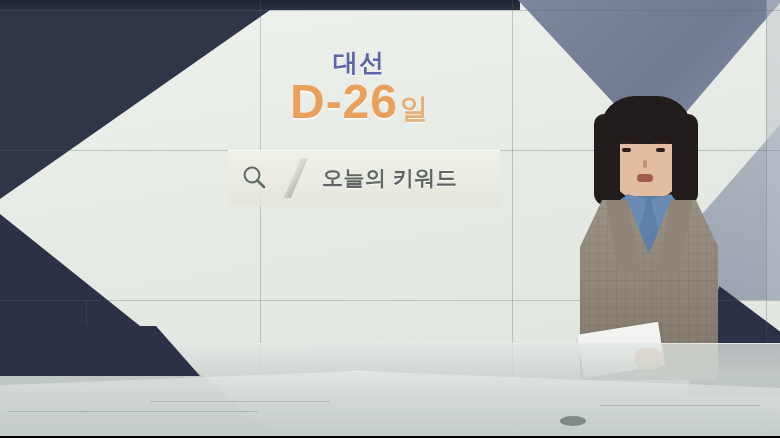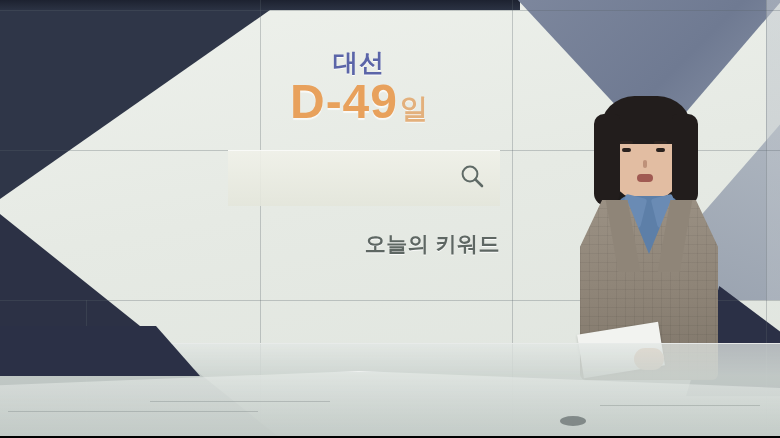--- a/index.html
+++ b/index.html
@@ -137,25 +137,24 @@
     color:#e8a15c;font-weight:800;font-size:48px;letter-spacing:1px;
     text-shadow:0 2px 1px rgba(255,255,255,.7);
   }
   .gfx-dday .unit{
     color:#e3b07c;font-weight:800;font-size:28px;margin-left:2px;
     text-shadow:0 1px 0 rgba(255,255,255,.7);
   }
 
   .menu{position:absolute;left:22px;top:134px;width:272px;}
   .menu-row{
-    position:relative;display:flex;align-items:flex-end;height:56px;
+    position:relative;display:flex;align-items:center;height:56px;
     background:linear-gradient(180deg,rgba(240,241,233,.92),rgba(228,230,219,.88));
     box-shadow:inset 0 1px 0 rgba(255,255,255,.7);
     margin-bottom:4px;
-    flex-direction:column;
   }
   .menu-icon{
     width:54px;height:56px;display:flex;align-items:center;justify-content:center;
     flex:0 0 54px;
   }
   .menu-slash{
     flex:0 0 26px;height:40px;
     background:linear-gradient(to bottom right,#f3f4ee 0%,#d9dbd2 45%,#7f8681 100%);
     clip-path:polygon(72% 0,100% 0,34% 100%,6% 100%);
   }
@@ -211,21 +210,21 @@
     <div class="an-lapel-r"></div>
     <div class="an-papers"></div>
     <div class="an-hand"></div>
   </div>
 
   <div class="gfx">
 
     <div class="gfx-title">대선</div>
 
     <div class="gfx-dday">
-      <span class="big">D-49</span><span class="unit">일</span>
+      <span class="big">D-26</span><span class="unit">일</span>
     </div>
 
     <div class="menu">
 
       <div class="menu-row">
         <div class="menu-icon">
           <svg width="28" height="28" viewBox="0 0 28 28" aria-hidden="true">
             <circle cx="11" cy="11" r="7.4" fill="none" stroke="#5f6a66" stroke-width="2"></circle>
             <line x1="16.3" y1="16.3" x2="23" y2="23" stroke="#5f6a66" stroke-width="2.6" stroke-linecap="round"></line>
           </svg>

